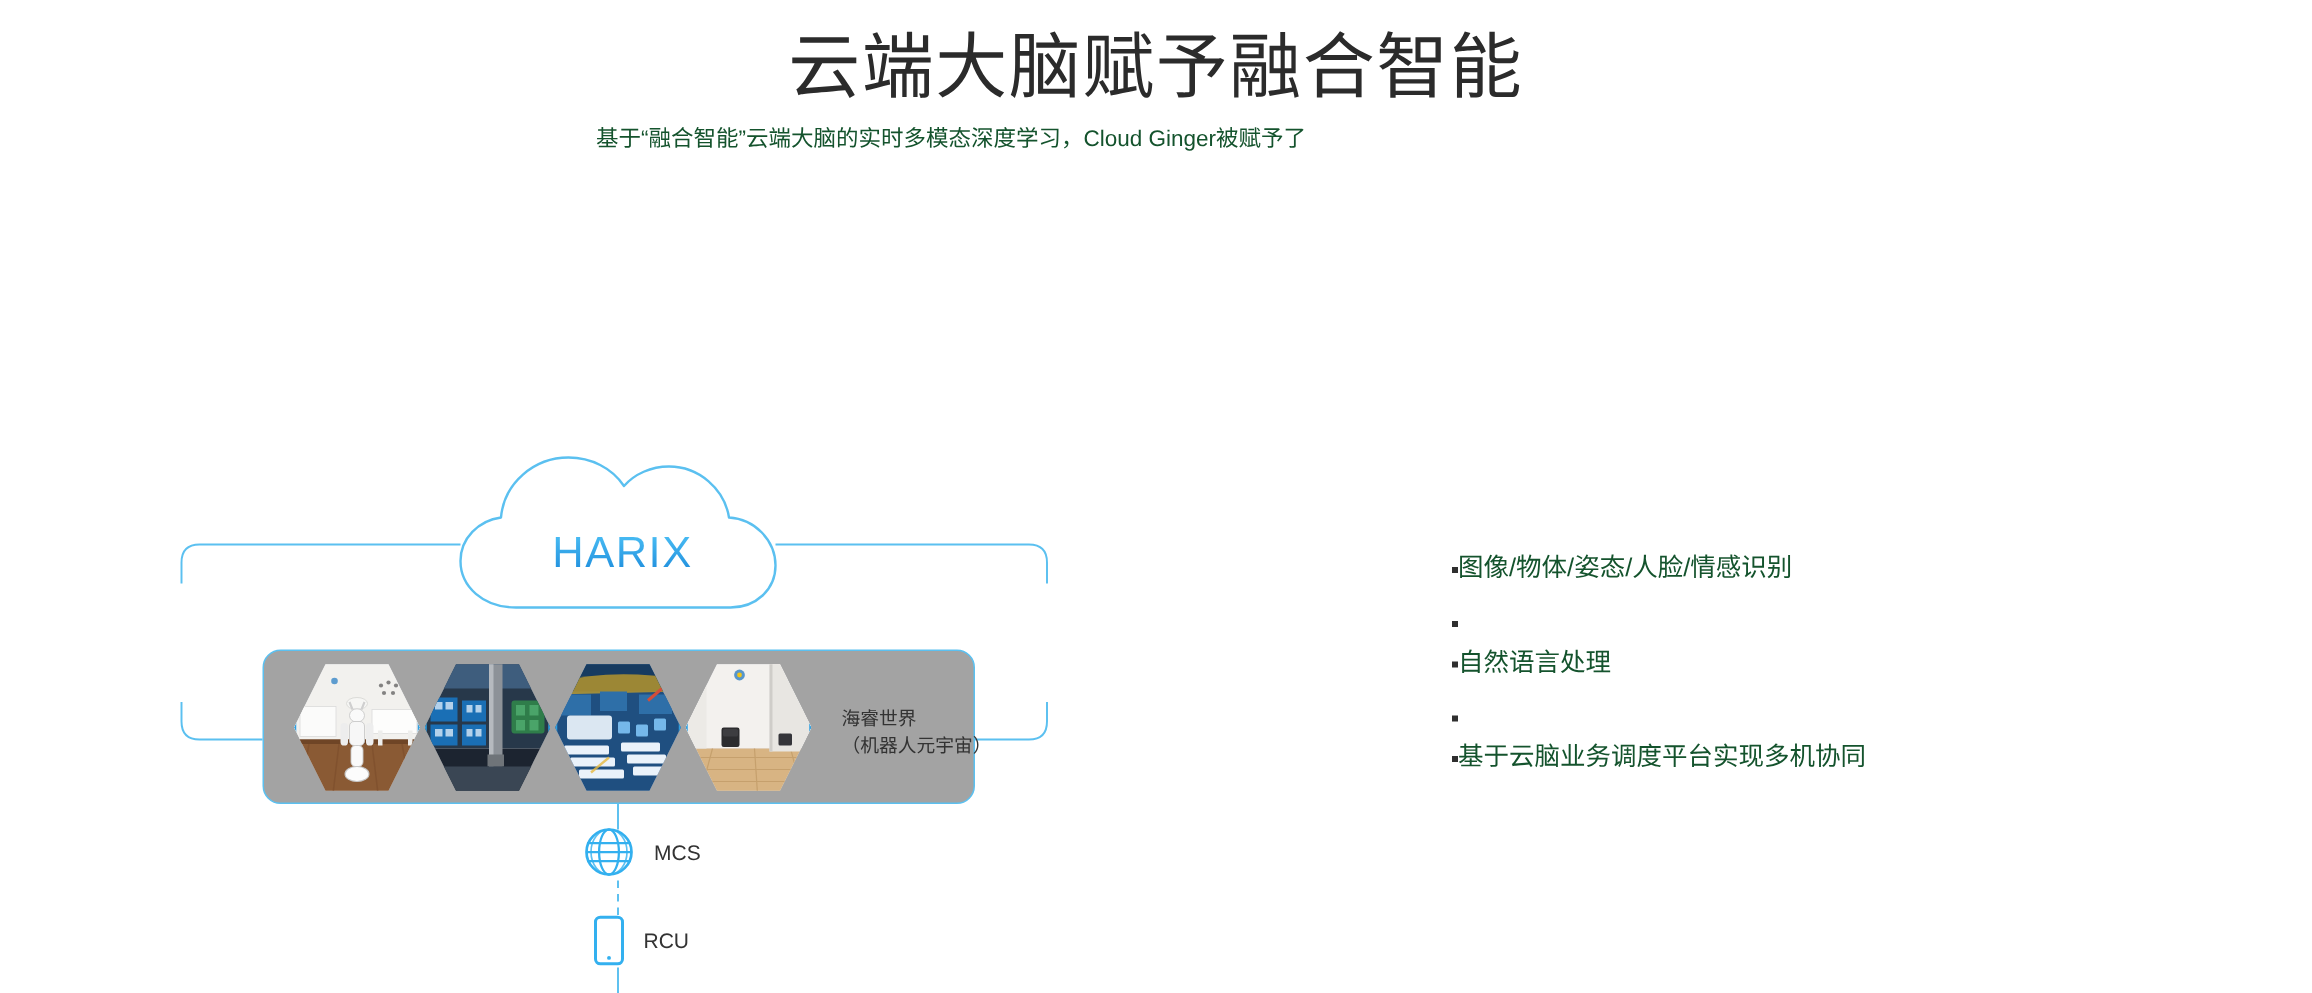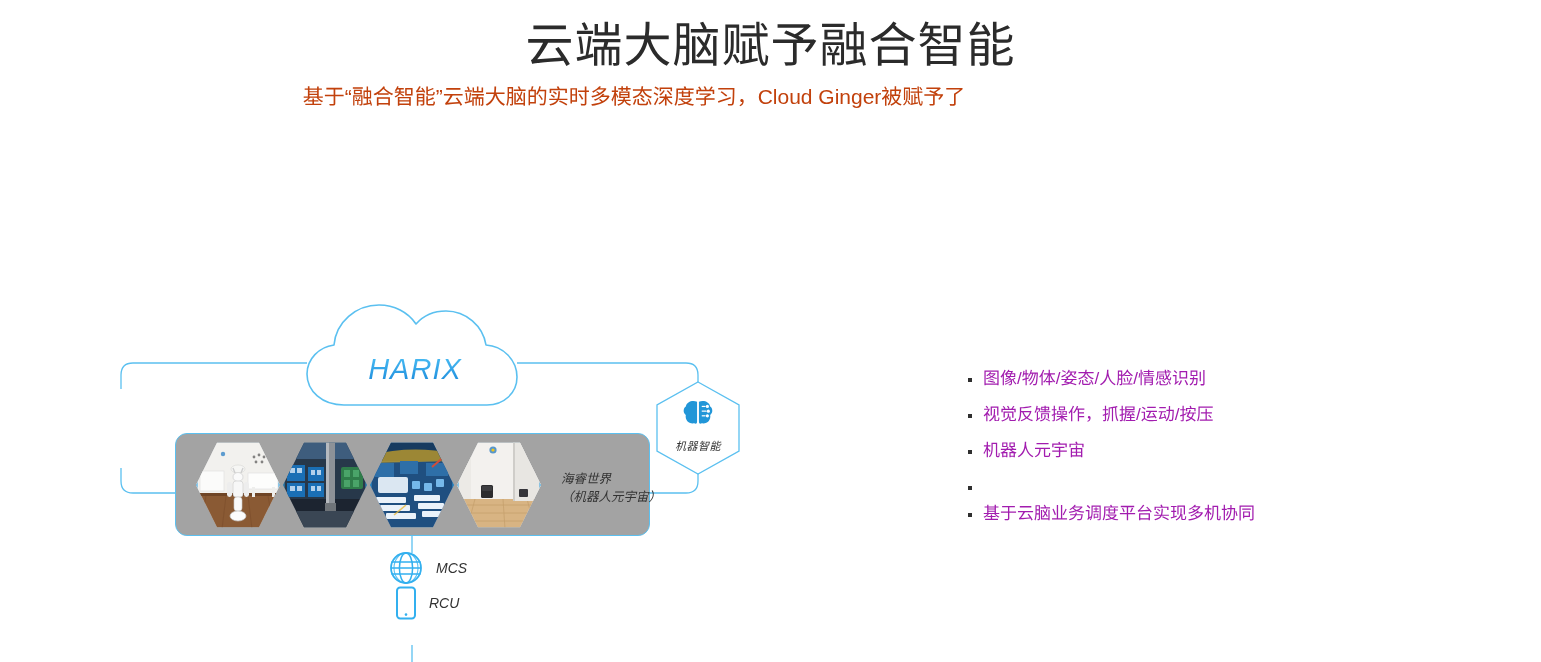--- a/index.html
+++ b/index.html
@@ -16,26 +16,26 @@
   
   .title {
     position: absolute; left: 0; top: 16px; width: 1541px;
     text-align: center;
     font-size: 48px; font-weight: 400; color: #2b2b2b;
     letter-spacing: 1px; line-height: 1.25;
   }
   .subtitle {
     position: absolute; left: 0; top: 82px; width: 1268px;
     text-align: center;
-    font-size: 21px; font-weight: 400; color: #c2410c;
+    font-size: 15px; font-weight: 400; color: #14532d;
     line-height: 1.4;
   }
 
   
-  .diagram { position: absolute; left: 0; top: 150px; width: 830px; height: 512px; font-style: italic; }
+  .diagram { position: absolute; left: 0; top: 150px; width: 830px; height: 512px; }
   .diagram svg.wires { position: absolute; left: 0; top: 0; width: 830px; height: 512px; }
 
   
   .cloud-label {
     position: absolute; left: 330px; top: 203px;
     width: 170px; text-align: center;
     font-size: 29px; letter-spacing: 1px;
     background: linear-gradient(180deg, #4fc3f7 0%, #1785d8 100%);
     -webkit-background-clip: text; background-clip: text;
     -webkit-text-fill-color: transparent; color: #1785d8;
@@ -82,29 +82,29 @@
   }
   .world-caption {
     position: absolute; left: 385px; top: 36px;
     font-size: 12.5px; color: #333; line-height: 1.45;
     white-space: nowrap;
   }
 
   
   .nodepill { position: absolute; display: flex; align-items: center; gap: 12px; }
   #node-mcs { left: 388px; top: 400px; }
-  #node-rcu { left: 395px; top: 436px; }
+  #node-rcu { left: 395px; top: 460px; }
   .nodepill .nlabel { font-size: 14px; color: #333; }
 
   
   .features { position: absolute; left: 968px; top: 368px; width: 570px; }
   .feature-item {
-    display: flex; align-items: flex-start; gap: 11px;
+    display: flex; align-items: flex-start; 
     margin-bottom: 13px;
-    font-size: 17px; color: #a21caf; line-height: 1.35;
+    font-size: 17px; color: #14532d; line-height: 1.35;
     white-space: nowrap;
   }
   .feature-item .dot {
     flex: 0 0 auto; width: 4px; height: 4px; background: #2f2f2f;
     margin-top: 10px;
   }
 </style>
 </head>
 <body>
 
@@ -141,42 +141,20 @@
       <path d="M412 437 L412 462" fill="none" stroke="#5BC0F0" stroke-width="1.3" stroke-dasharray="5 4"></path>
 
       <path d="M412 495 L412 513" fill="none" stroke="#5BC0F0" stroke-width="1.3"></path>
 
       <path d="M55 585 L55 535 Q55 513 77 513 L747 513 Q769 513 769 535 L769 585" fill="none" stroke="#5BC0F0" stroke-width="1.4"></path>
     </svg>
 
     <div class="cloud-label">HARIX</div>
 
 
-    <div class="hexnode" id="node-machine">
-      <svg class="hexframe" viewBox="0 0 88 96">
-        <polygon points="44,2 85,25 85,71 44,94 3,71 3,25" fill="#fff" stroke="#5BC0F0" stroke-width="1.3"></polygon>
-      </svg>
-      <div class="ico">
-        <svg width="32" height="30" viewBox="0 0 34 32">
-          <path d="M16 4 C11 2 5 4 4 9 C1 11 1 16 4 18 C3 23 7 28 13 27 C15 28 16 27 16 25 Z" fill="#2196d8"></path>
-          <path d="M18 4 C23 2 29 4 30 9 C33 11 33 16 30 18 C31 23 27 28 21 27 C19 28 18 27 18 25 Z" fill="#2196d8"></path>
-          <g stroke="#ffffff" stroke-width="1.3" fill="none">
-            <path d="M21 9 L25 9"></path>
-              <path d="M21 14 L26 14"></path>
-              <path d="M21 19 L25 19"></path>
-          </g>
-          <g fill="#ffffff">
-            <circle cx="27" cy="9" r="1.7"></circle>
-              <circle cx="28" cy="14" r="1.7"></circle>
-              <circle cx="27" cy="19" r="1.7"></circle>
-          </g>
-        </svg>
-      </div>
-      <div class="hexlabel">机器智能</div>
-    </div>
 
     <div class="world-panel">
       <div class="world-hexes">
 
         <div class="whex">
           <svg width="84" height="88" viewBox="0 0 84 88">
             <rect x="0" y="0" width="84" height="52" fill="#f2f1ee"></rect>
             <rect x="0" y="52" width="84" height="36" fill="#8a5a34"></rect>
             <rect x="0" y="52" width="84" height="3" fill="#6f4526"></rect>
             <g stroke="#7a4c2b" stroke-width="1" opacity=".55">
@@ -336,25 +314,24 @@
 
   </div>
 
   <div class="features">
     <div class="feature-item">
       <span class="dot"></span>
       <span>图像/物体/姿态/人脸/情感识别</span>
     </div>
     <div class="feature-item">
       <span class="dot"></span>
-      <span>视觉反馈操作，抓握/运动/按压</span>
-    </div>
-    <div class="feature-item">
-      <span class="dot"></span>
-      <span>机器人元宇宙</span>
+    </div>
+    <div class="feature-item">
+      <span class="dot"></span>
+      <span>自然语言处理</span>
     </div>
     <div class="feature-item">
       <span class="dot"></span>
     </div>
     <div class="feature-item">
       <span class="dot"></span>
       <span>基于云脑业务调度平台实现多机协同</span>
     </div>
   </div>
 

